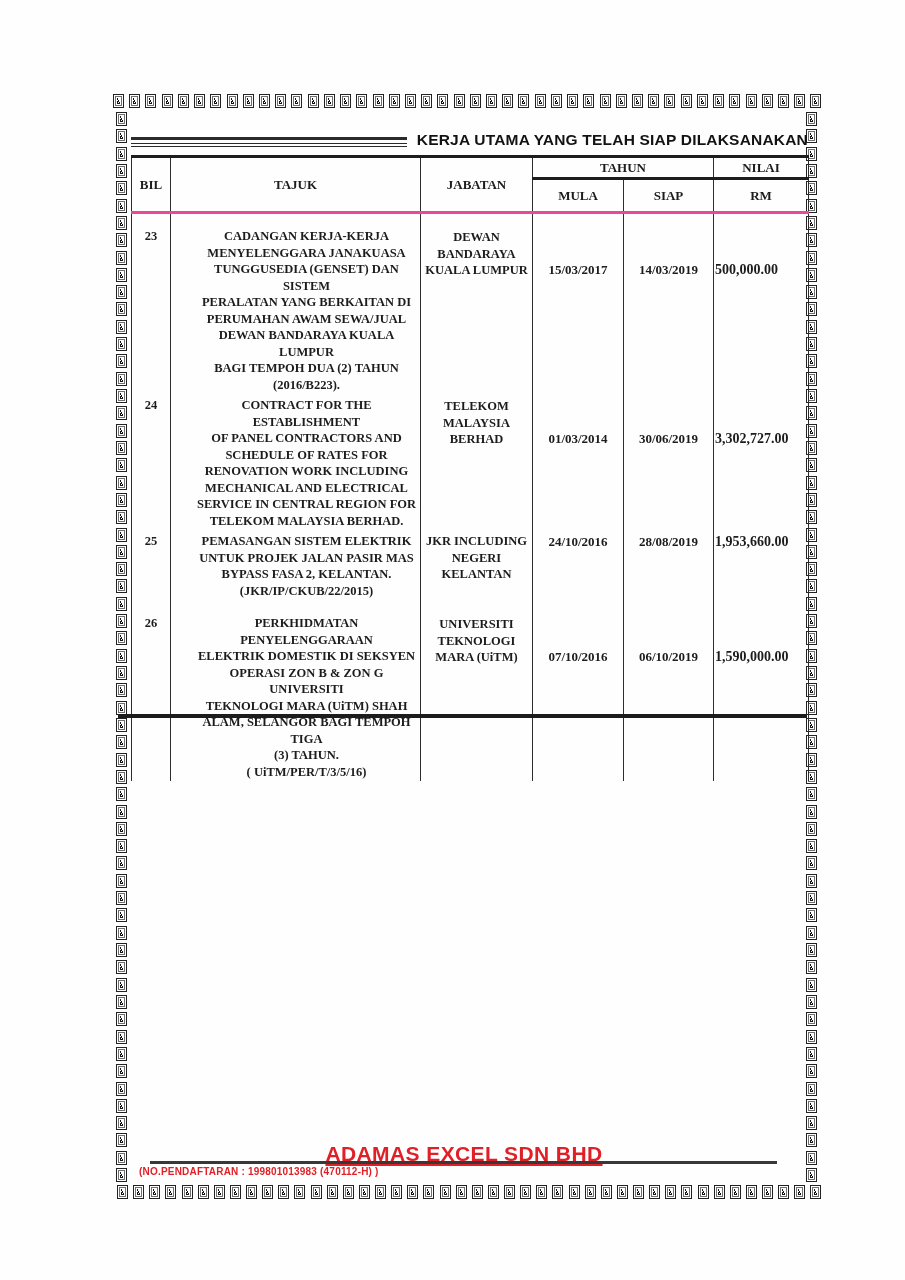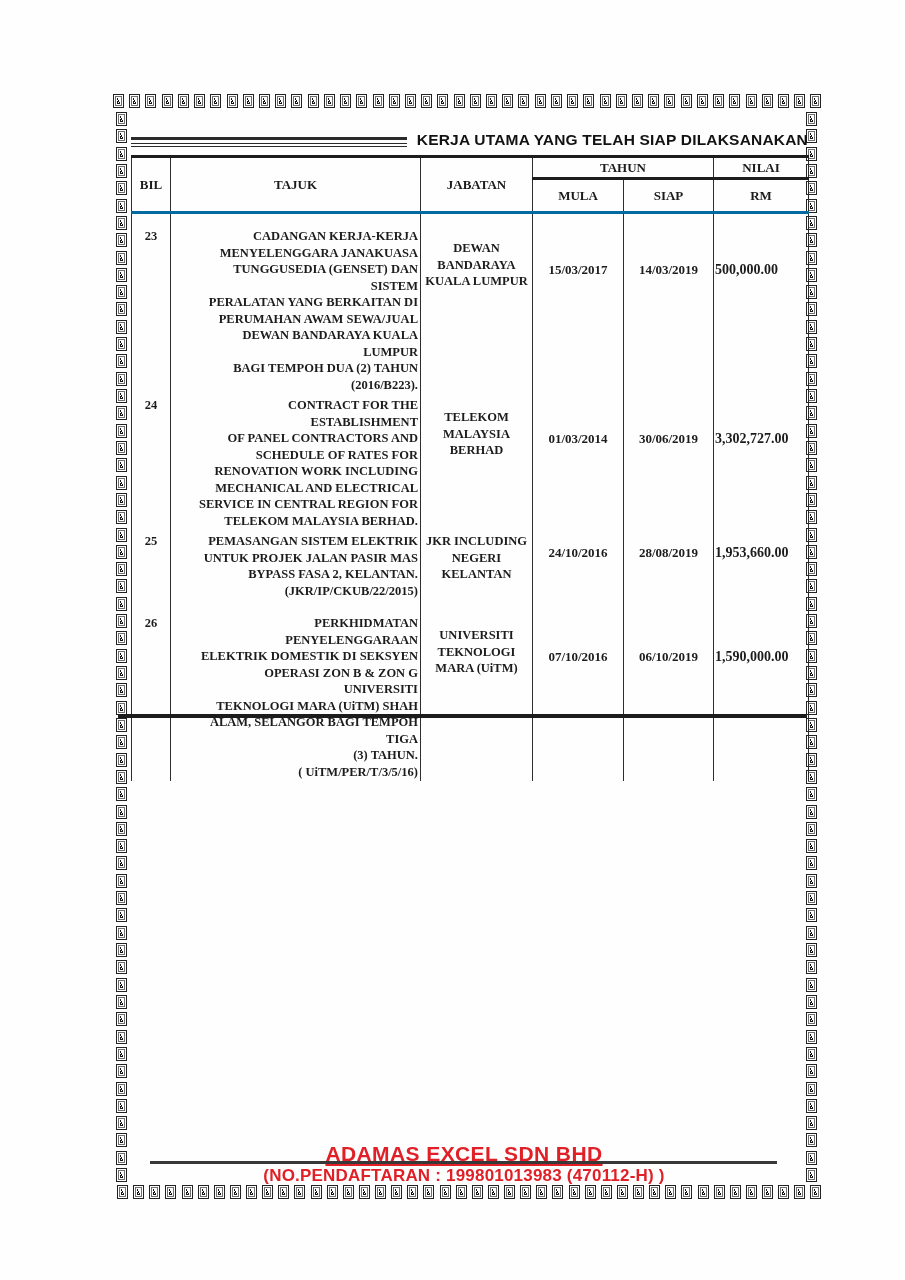--- a/index.html
+++ b/index.html
@@ -50,51 +50,51 @@
     border:1.5px solid #2d2d2d; border-top:3px solid #1d1d1d;
     font-size:13px; font-weight:bold; text-align:center; padding:1px 2px;
   }
   thead tr:first-child th { height:22px; }
   thead tr:last-child th { height:34px; }
   tbody td {
     border-left:1.5px solid #2d2d2d; border-right:1.5px solid #2d2d2d;
     vertical-align:top; font-size:12.5px; font-weight:bold; line-height:16.5px;
     padding-top:3px;
   }
-  tbody tr.first td { border-top:3px solid #0369a1; padding-top:14px;font-family:Liberation Serif, serif; }
+  tbody tr.first td { border-top:3px solid #ec4899; padding-top:14px;font-family:Liberation Serif, serif; }
   tr.r23 { height:161px; } tr.r24 { height:130px; }
   tr.r25 { height:82px; }  tr.r26 { height:144px; }
   td.c-bil { text-align:center; }
-  td.c-tajuk { text-align:right; padding-left:24px; padding-right:2px; white-space:pre-line; }
+  td.c-tajuk { text-align:center; padding-left:24px; padding-right:2px; white-space:pre-line; }
   td.c-jab { text-align:center; white-space:pre-line; }
   td.c-mula, td.c-siap { text-align:center; font-size:13px; }
   td.c-rm { text-align:left; padding-right:8px; font-size:14px; }
-  .off1 { margin-top:12px; } .off2 { margin-top:34px; }
+  .off1 { margin-top:1px; } .off2 { margin-top:34px; }
 
   .bottom-rule {
     position:absolute; top:714px; left:118px; width:689px; height:4px;
     background:#1c1c1c;
   }
 
   
   .footer-company {
     position:absolute; top:1142px; left:139px; width:650px; text-align:center;
     font-family:"Liberation Sans", sans-serif; font-weight:bold; font-size:21px;
     letter-spacing:0.4px; color:var(--accent, #e01f26);
   }
   .footer-company span {
     text-decoration:underline; text-decoration-thickness:2px; text-underline-offset:3px;
   }
   .footer-rule {
     position:absolute; top:1161px; left:150px; width:627px; height:3px;
     background:#383838;
   }
   .footer-reg {
-    position:absolute; top:1166px; left:139px; width:650px; text-align:center;
-    font-family:"Liberation Sans", sans-serif; font-weight:bold; font-size:17px;
+    position:absolute; top:1166px; left:139px; width:650px; 
+    font-family:"Liberation Sans", sans-serif; font-weight:bold; font-size:10px;
     letter-spacing:0.2px; color:var(--accent, #e01f26);
   }
 </style>
 </head>
 <body>
 
 <div class="page">
 
   <div class="strip h" style="top:94px; left:113px; width:709px; height:15px;">
       <span class="glyph"></span>

